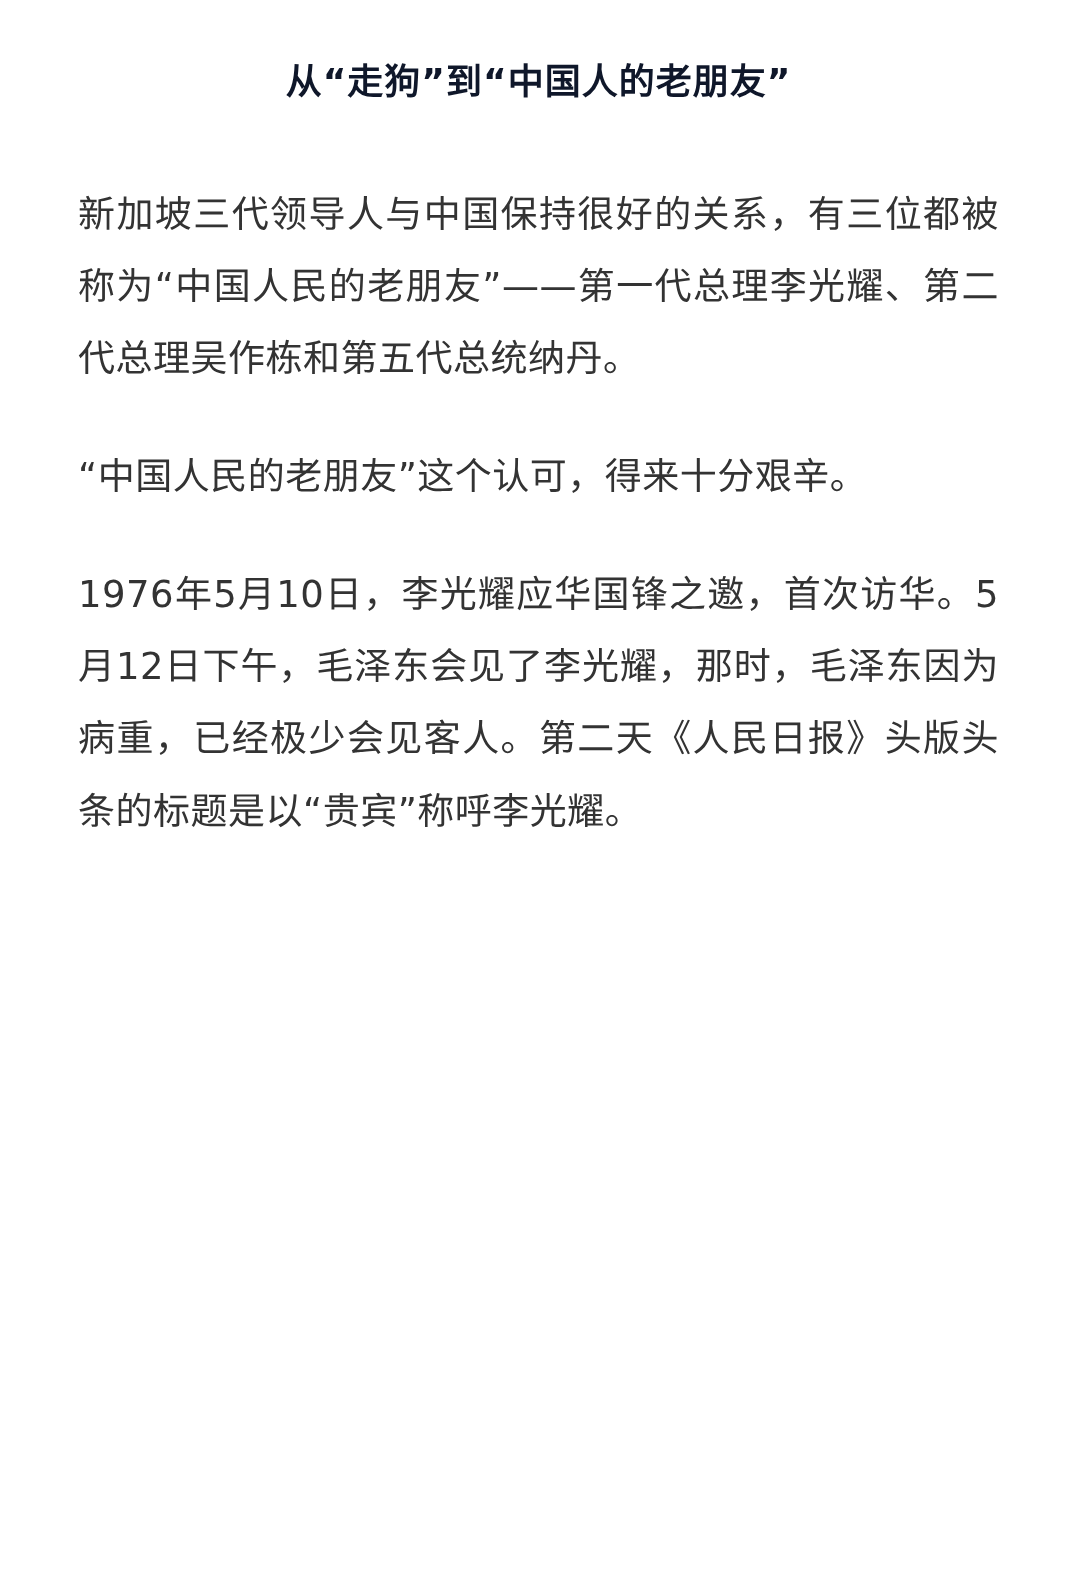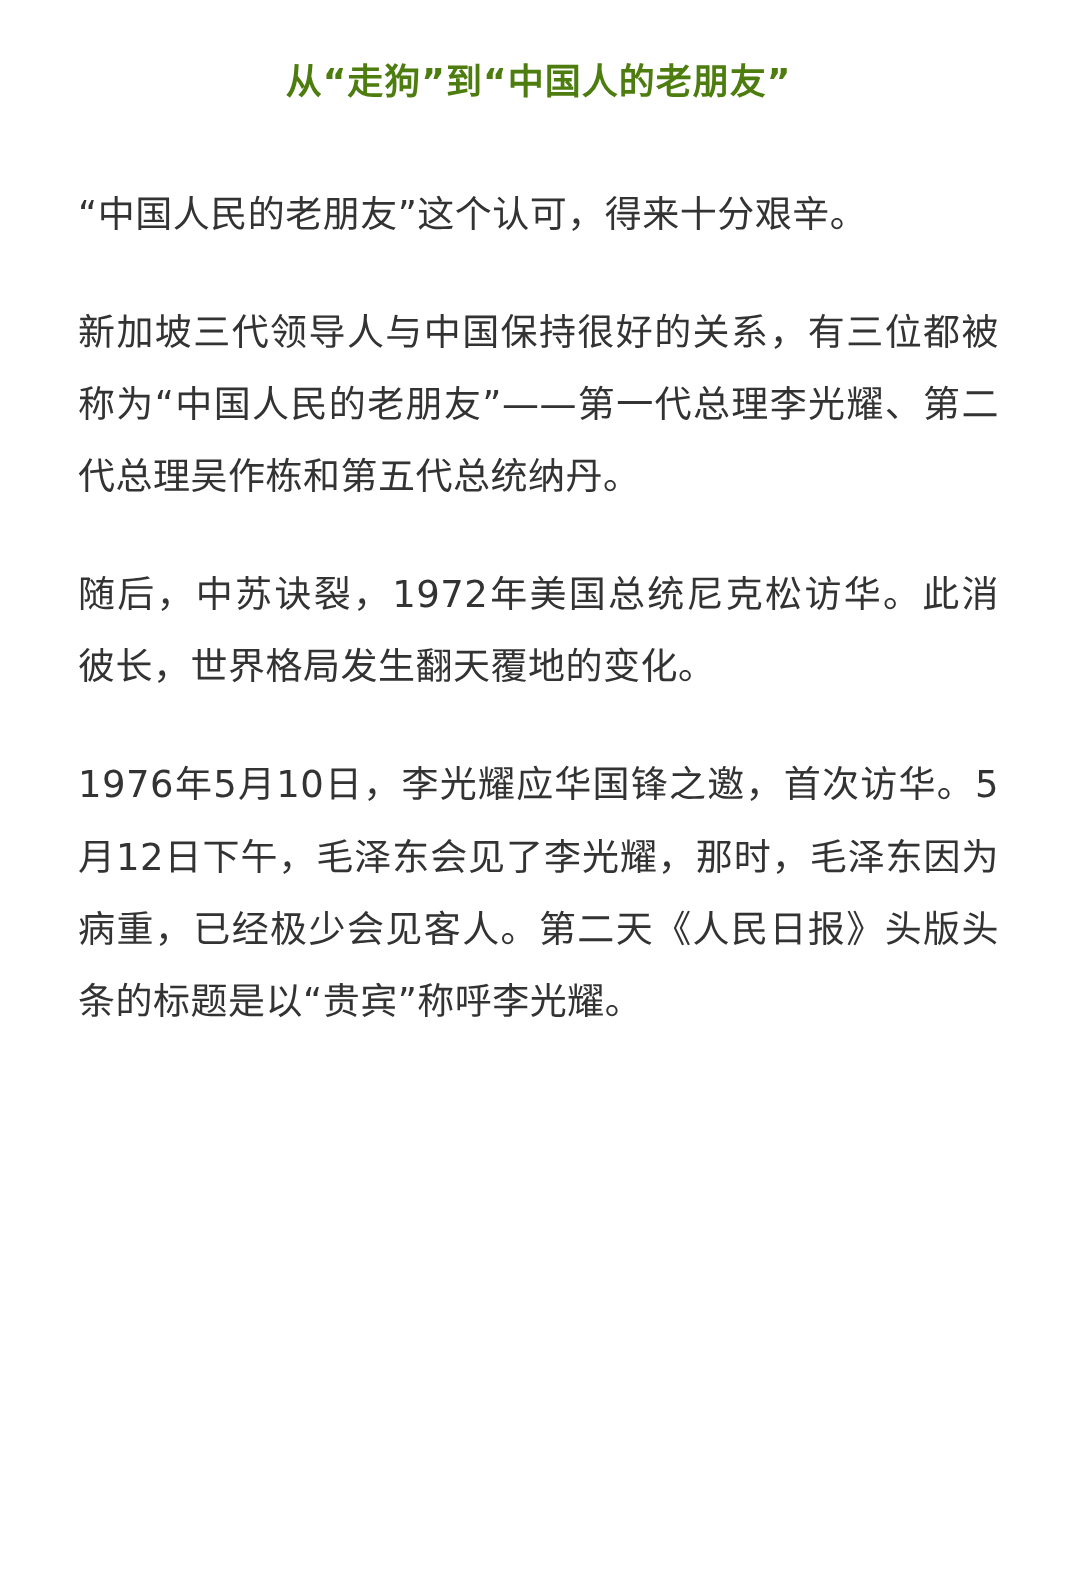--- a/index.html
+++ b/index.html
@@ -16,21 +16,21 @@
   }
   .page {
     width: 1077px;
     min-height: 1589px;
     box-sizing: border-box;
     padding: 46px 78px 40px 78px;
     background: #ffffff;
   }
   .article-title {
     text-align: center;
-    color: #4d7c0f;
+    color: #0f172a;
     font-size: 36px;
     font-weight: bold;
     letter-spacing: 1px;
     line-height: 1.35;
     margin: 12px 0 0 0;
   }
   .article-body {
     margin-top: 72px;
   }
   .para {
@@ -48,19 +48,18 @@
   }
 </style>
 </head>
 <body>
 
 <div class="page">
 
   <h1 class="article-title">从“走狗”到“中国人的老朋友”</h1>
 
   <div class="article-body">
+    <p class="para">新加坡三代领导人与中国保持很好的关系，有三位都被称为“中国人民的老朋友”——第一代总理李光耀、第二代总理吴作栋和第五代总统纳丹。</p>
     <p class="para">“中国人民的老朋友”这个认可，得来十分艰辛。</p>
-    <p class="para">新加坡三代领导人与中国保持很好的关系，有三位都被称为“中国人民的老朋友”——第一代总理李光耀、第二代总理吴作栋和第五代总统纳丹。</p>
-    <p class="para">随后，中苏诀裂，1972年美国总统尼克松访华。此消彼长，世界格局发生翻天覆地的变化。</p>
     <p class="para">1976年5月10日，李光耀应华国锋之邀，首次访华。5月12日下午，毛泽东会见了李光耀，那时，毛泽东因为病重，已经极少会见客人。第二天《人民日报》头版头条的标题是以“贵宾”称呼李光耀。</p>
   </div>
 
 </div>
 
 </body></html>

